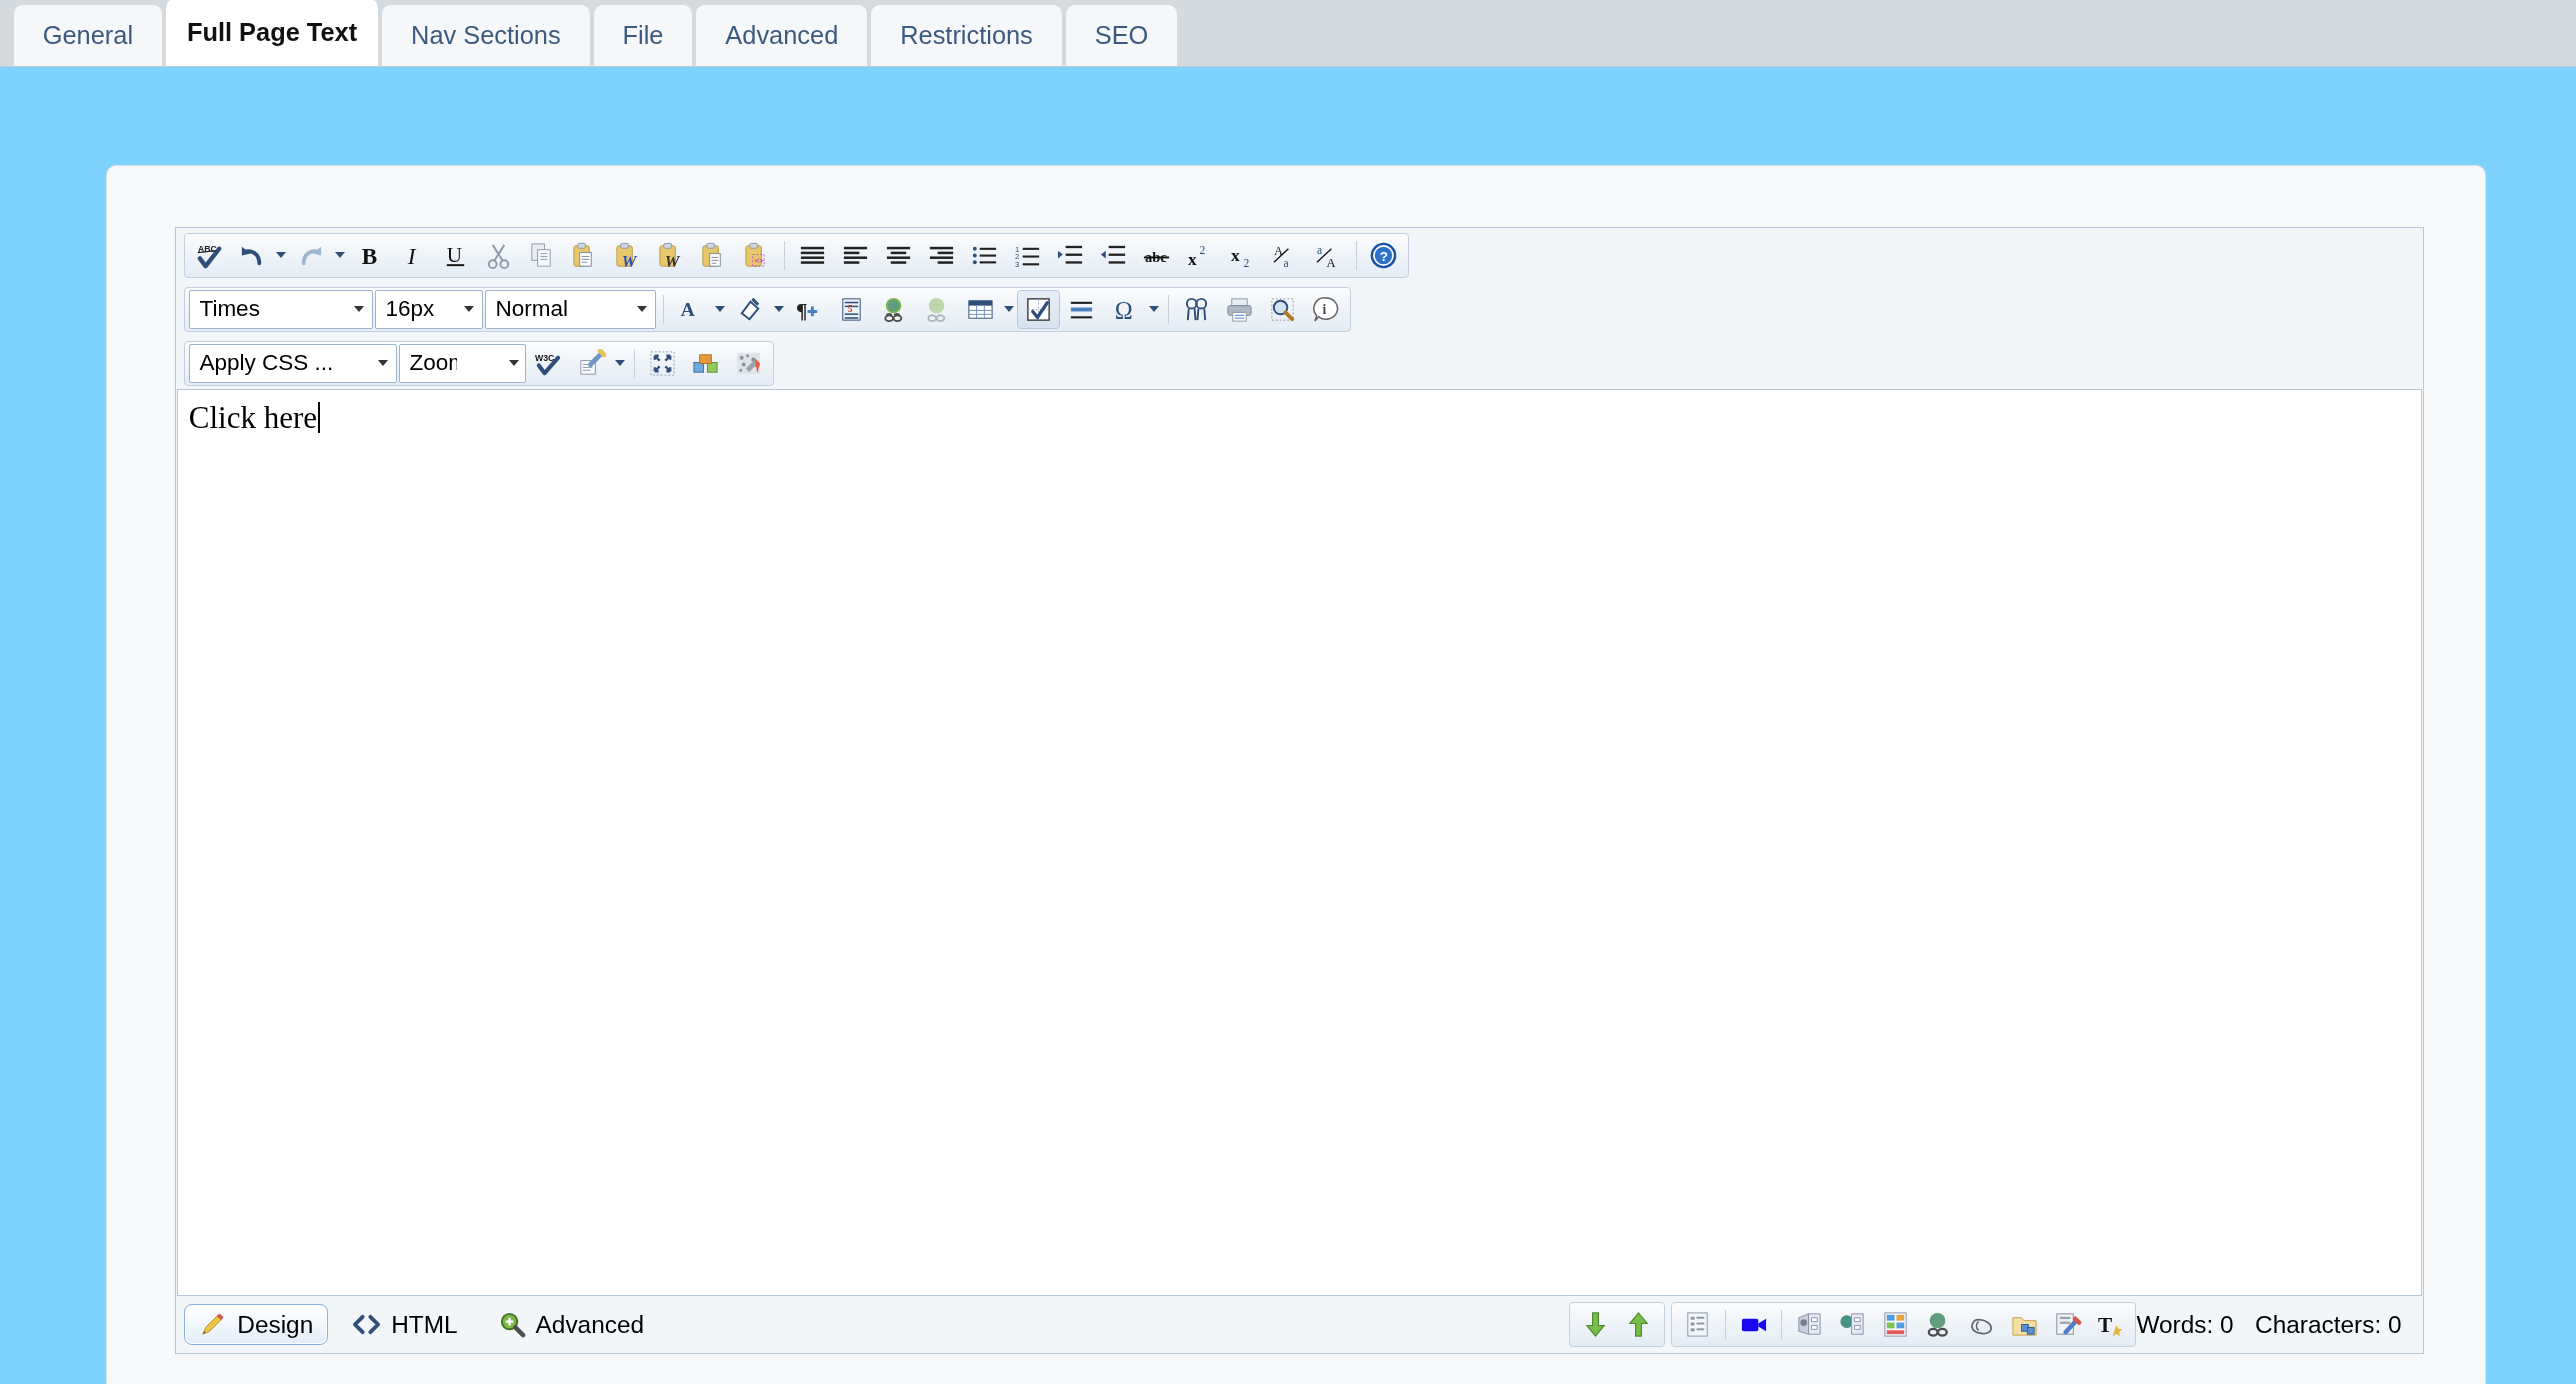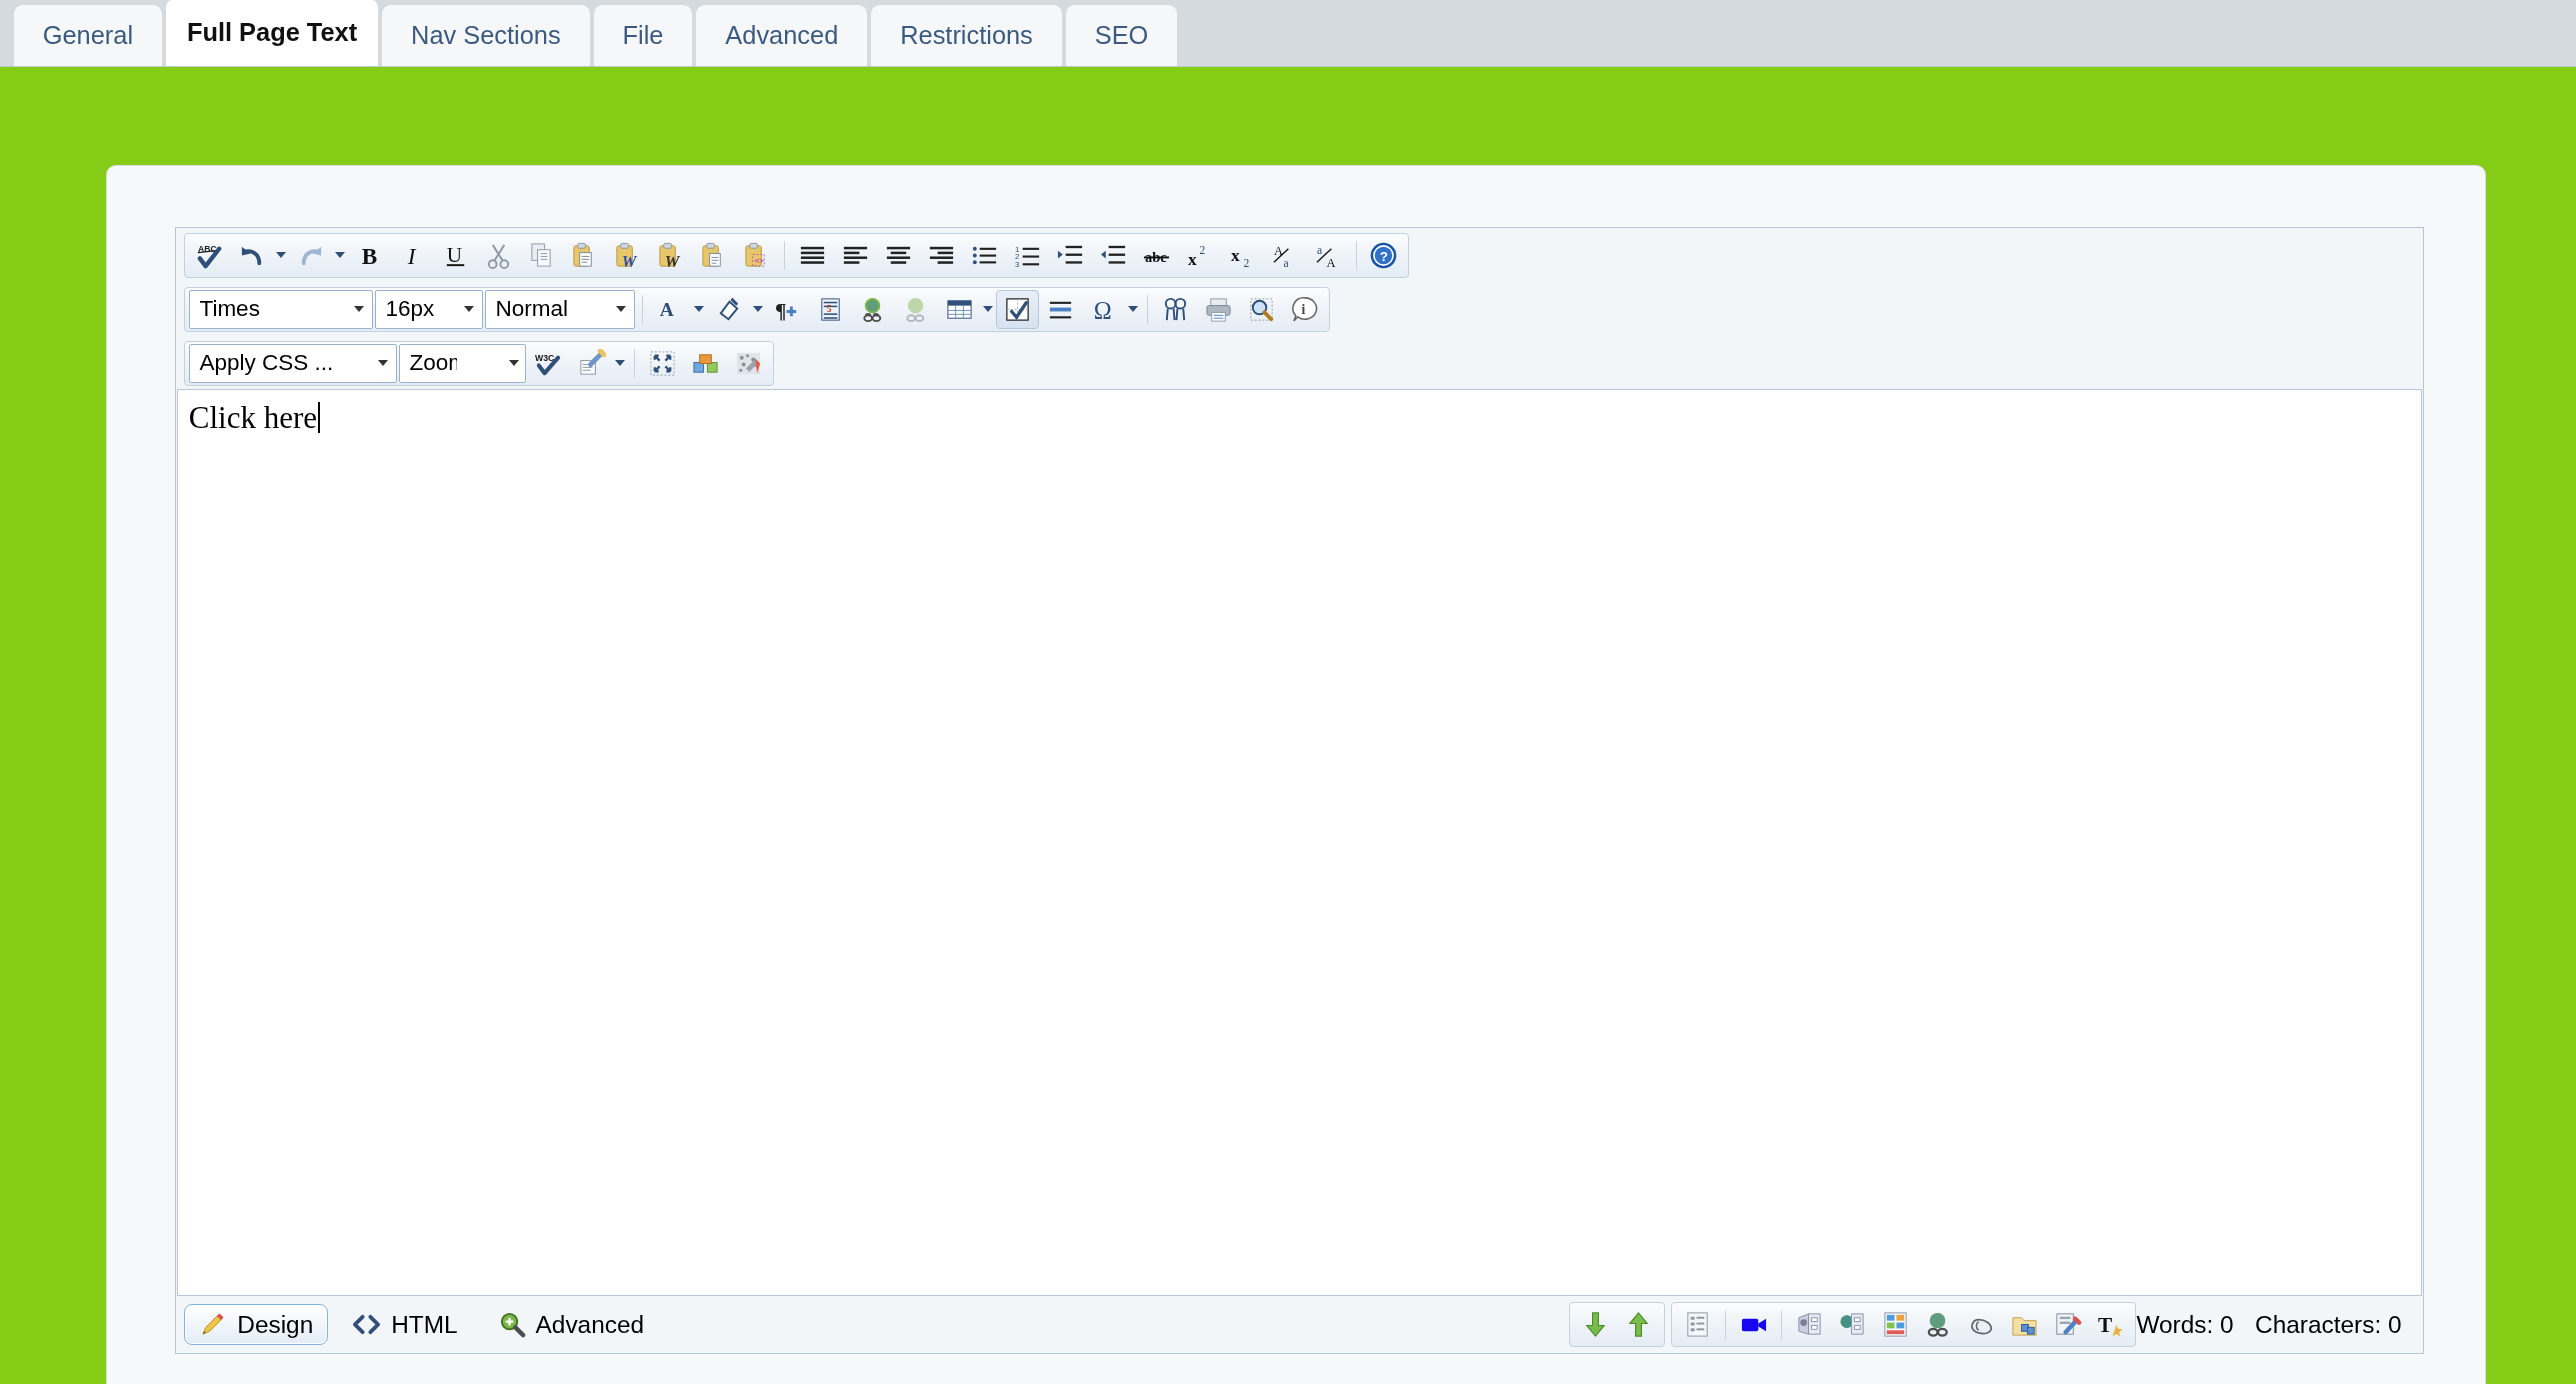--- a/index.html
+++ b/index.html
@@ -39,21 +39,21 @@
     background: #ffffff;
     color: #111111;
     font-weight: bold;
     height: 67px;
     padding: 0 21px;
   }
 
   
   .page {
     position: relative;
-    background: #84cc16;
+    background: #7dd3fc;
     height: 1318px;
     padding-top: 0;
   }
 
   .panel {
     position: absolute;
     left: 106px;
     top: 98px;
     width: 2380px;
     height: 1228px;
@@ -144,21 +144,21 @@
     display:flex; align-items:center; justify-content:center;
   }
   .sel .dd::after {
     content:"";
     border-left: 5.9px solid transparent;
     border-right: 5.9px solid transparent;
     border-top: 6.8px solid #333;
   }
   .sel-font { width: 184px; }
   .sel-size { width: 108px; }
-  .sel-style { width: 150px; }
+  .sel-style { width: 171px; }
   .sel-css  { width: 208px; }
   .sel-zoom { width: 127px; gap: 47px; }
 
   
   .canvaswrap {
     position: absolute;
     left: 0; right: 0;
     top: 161px;
     bottom: 57px;
     padding: 0 1px;

